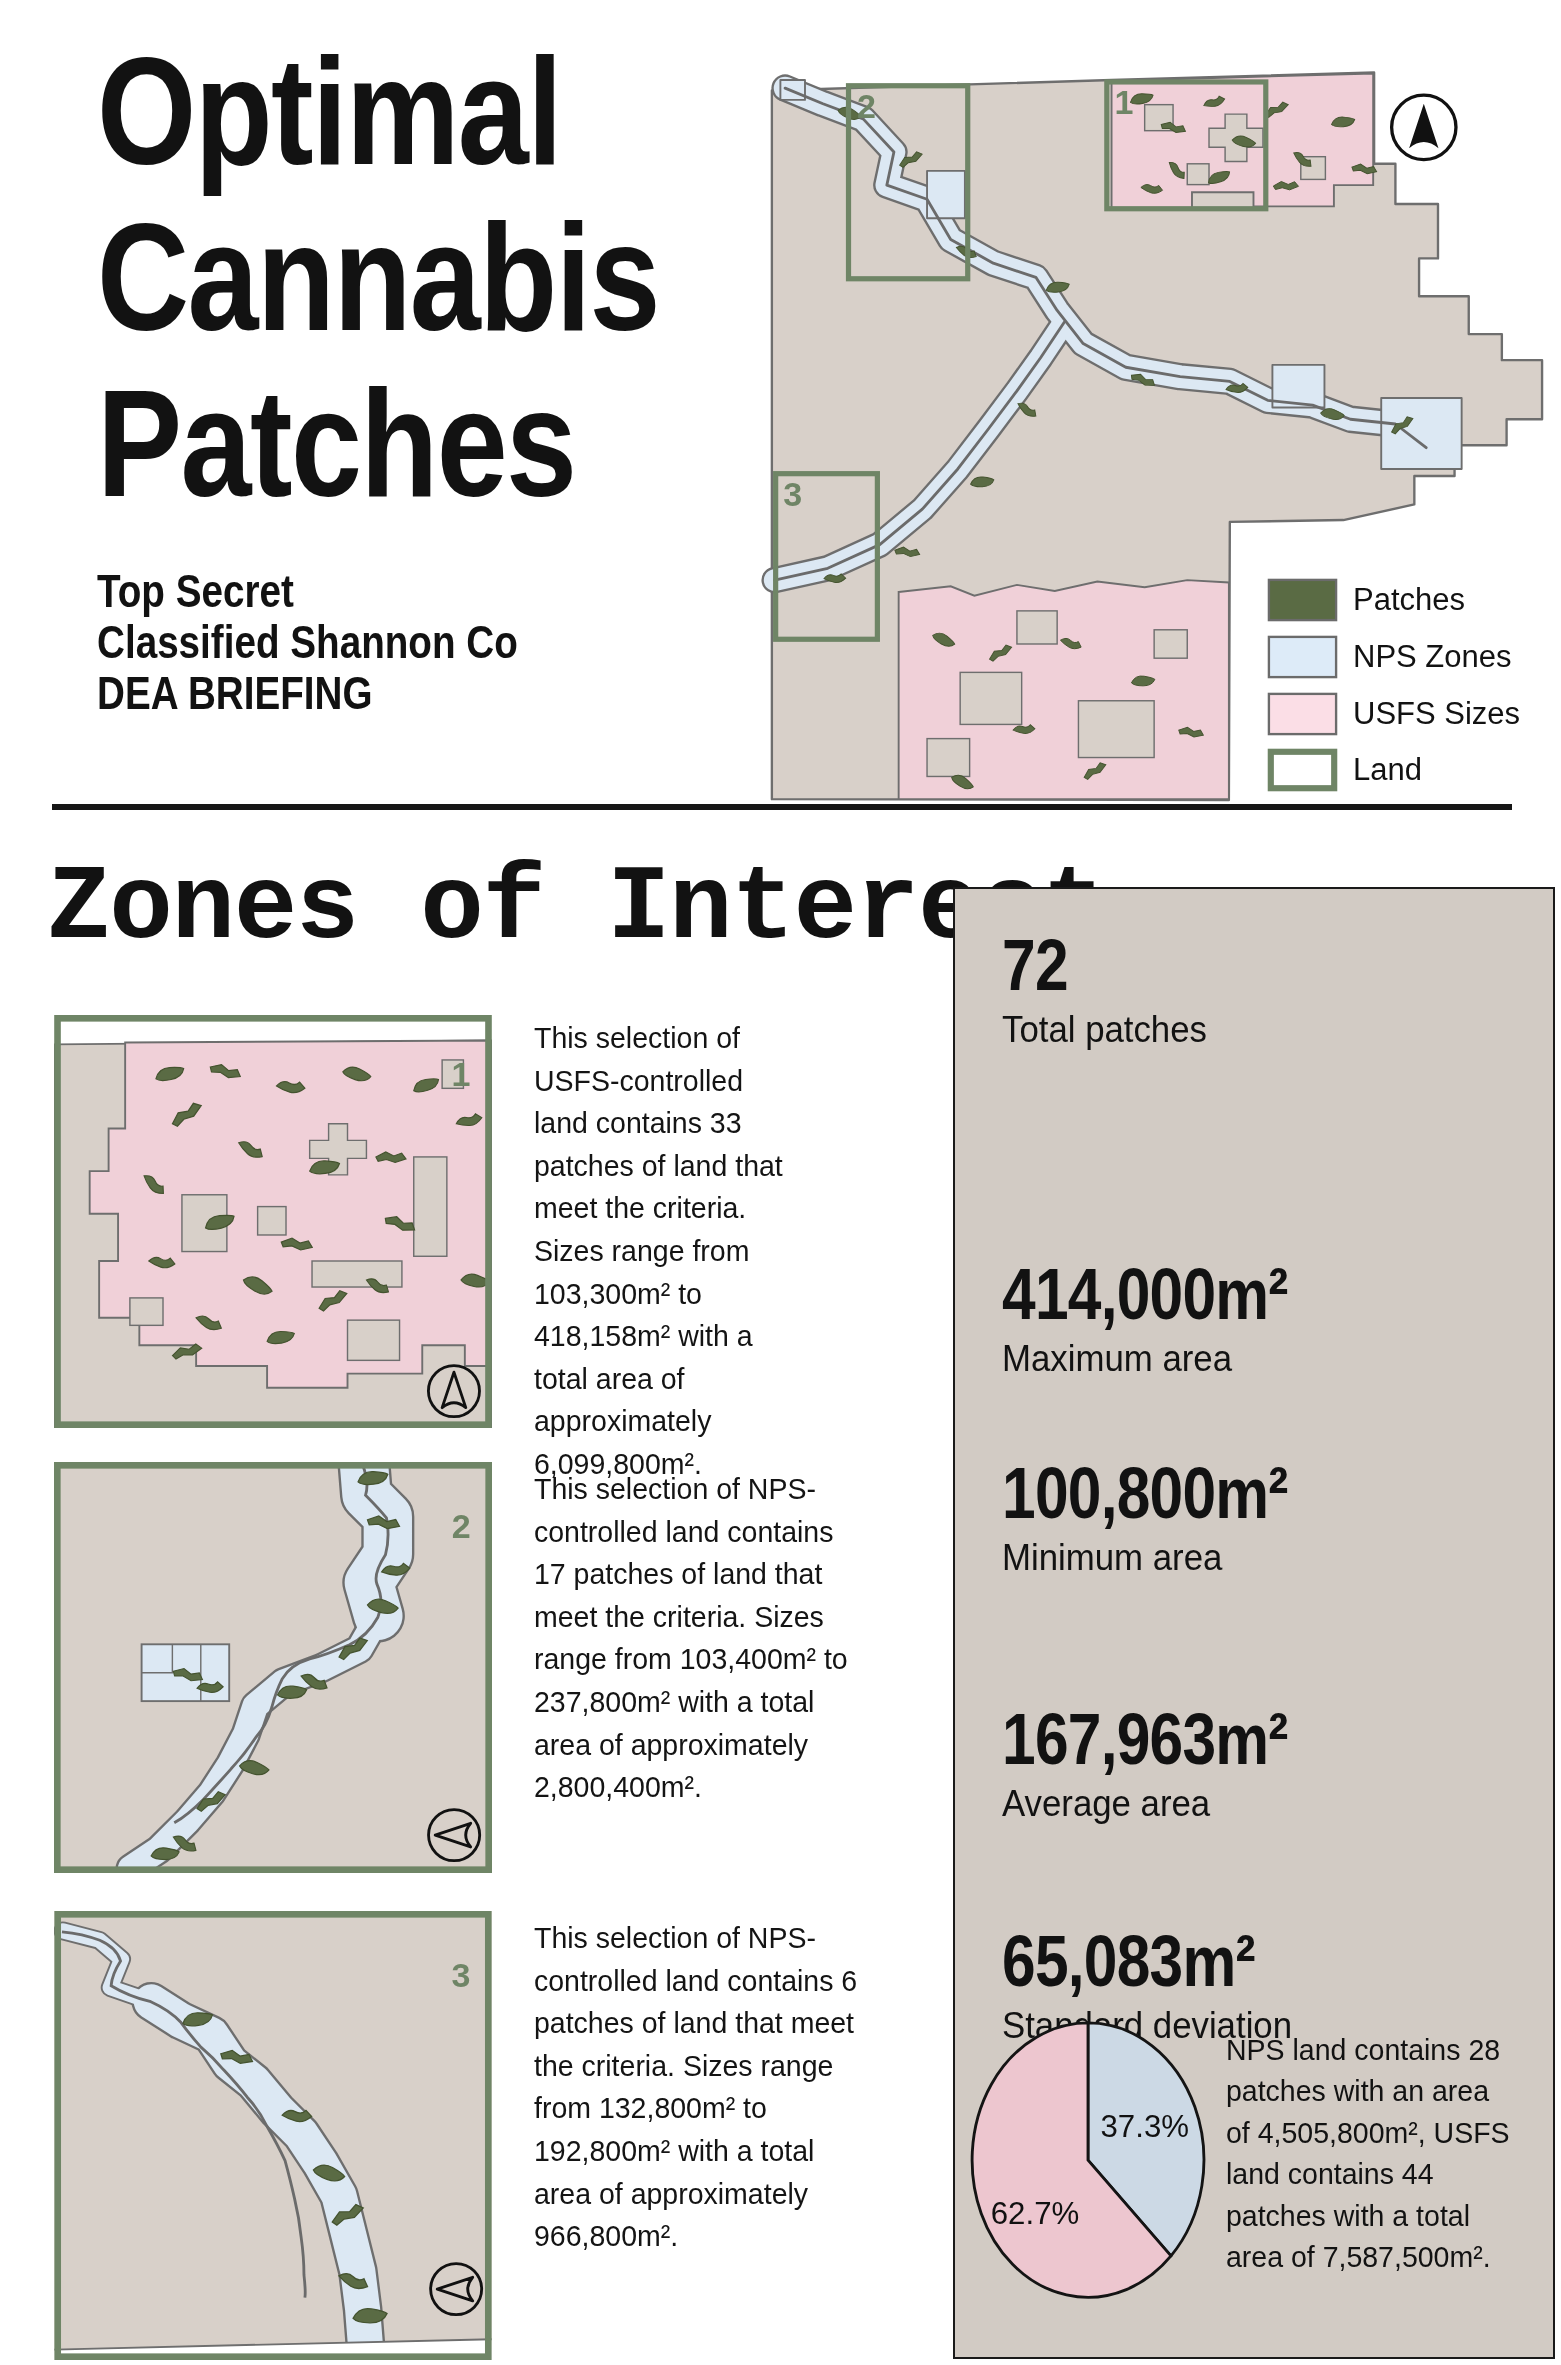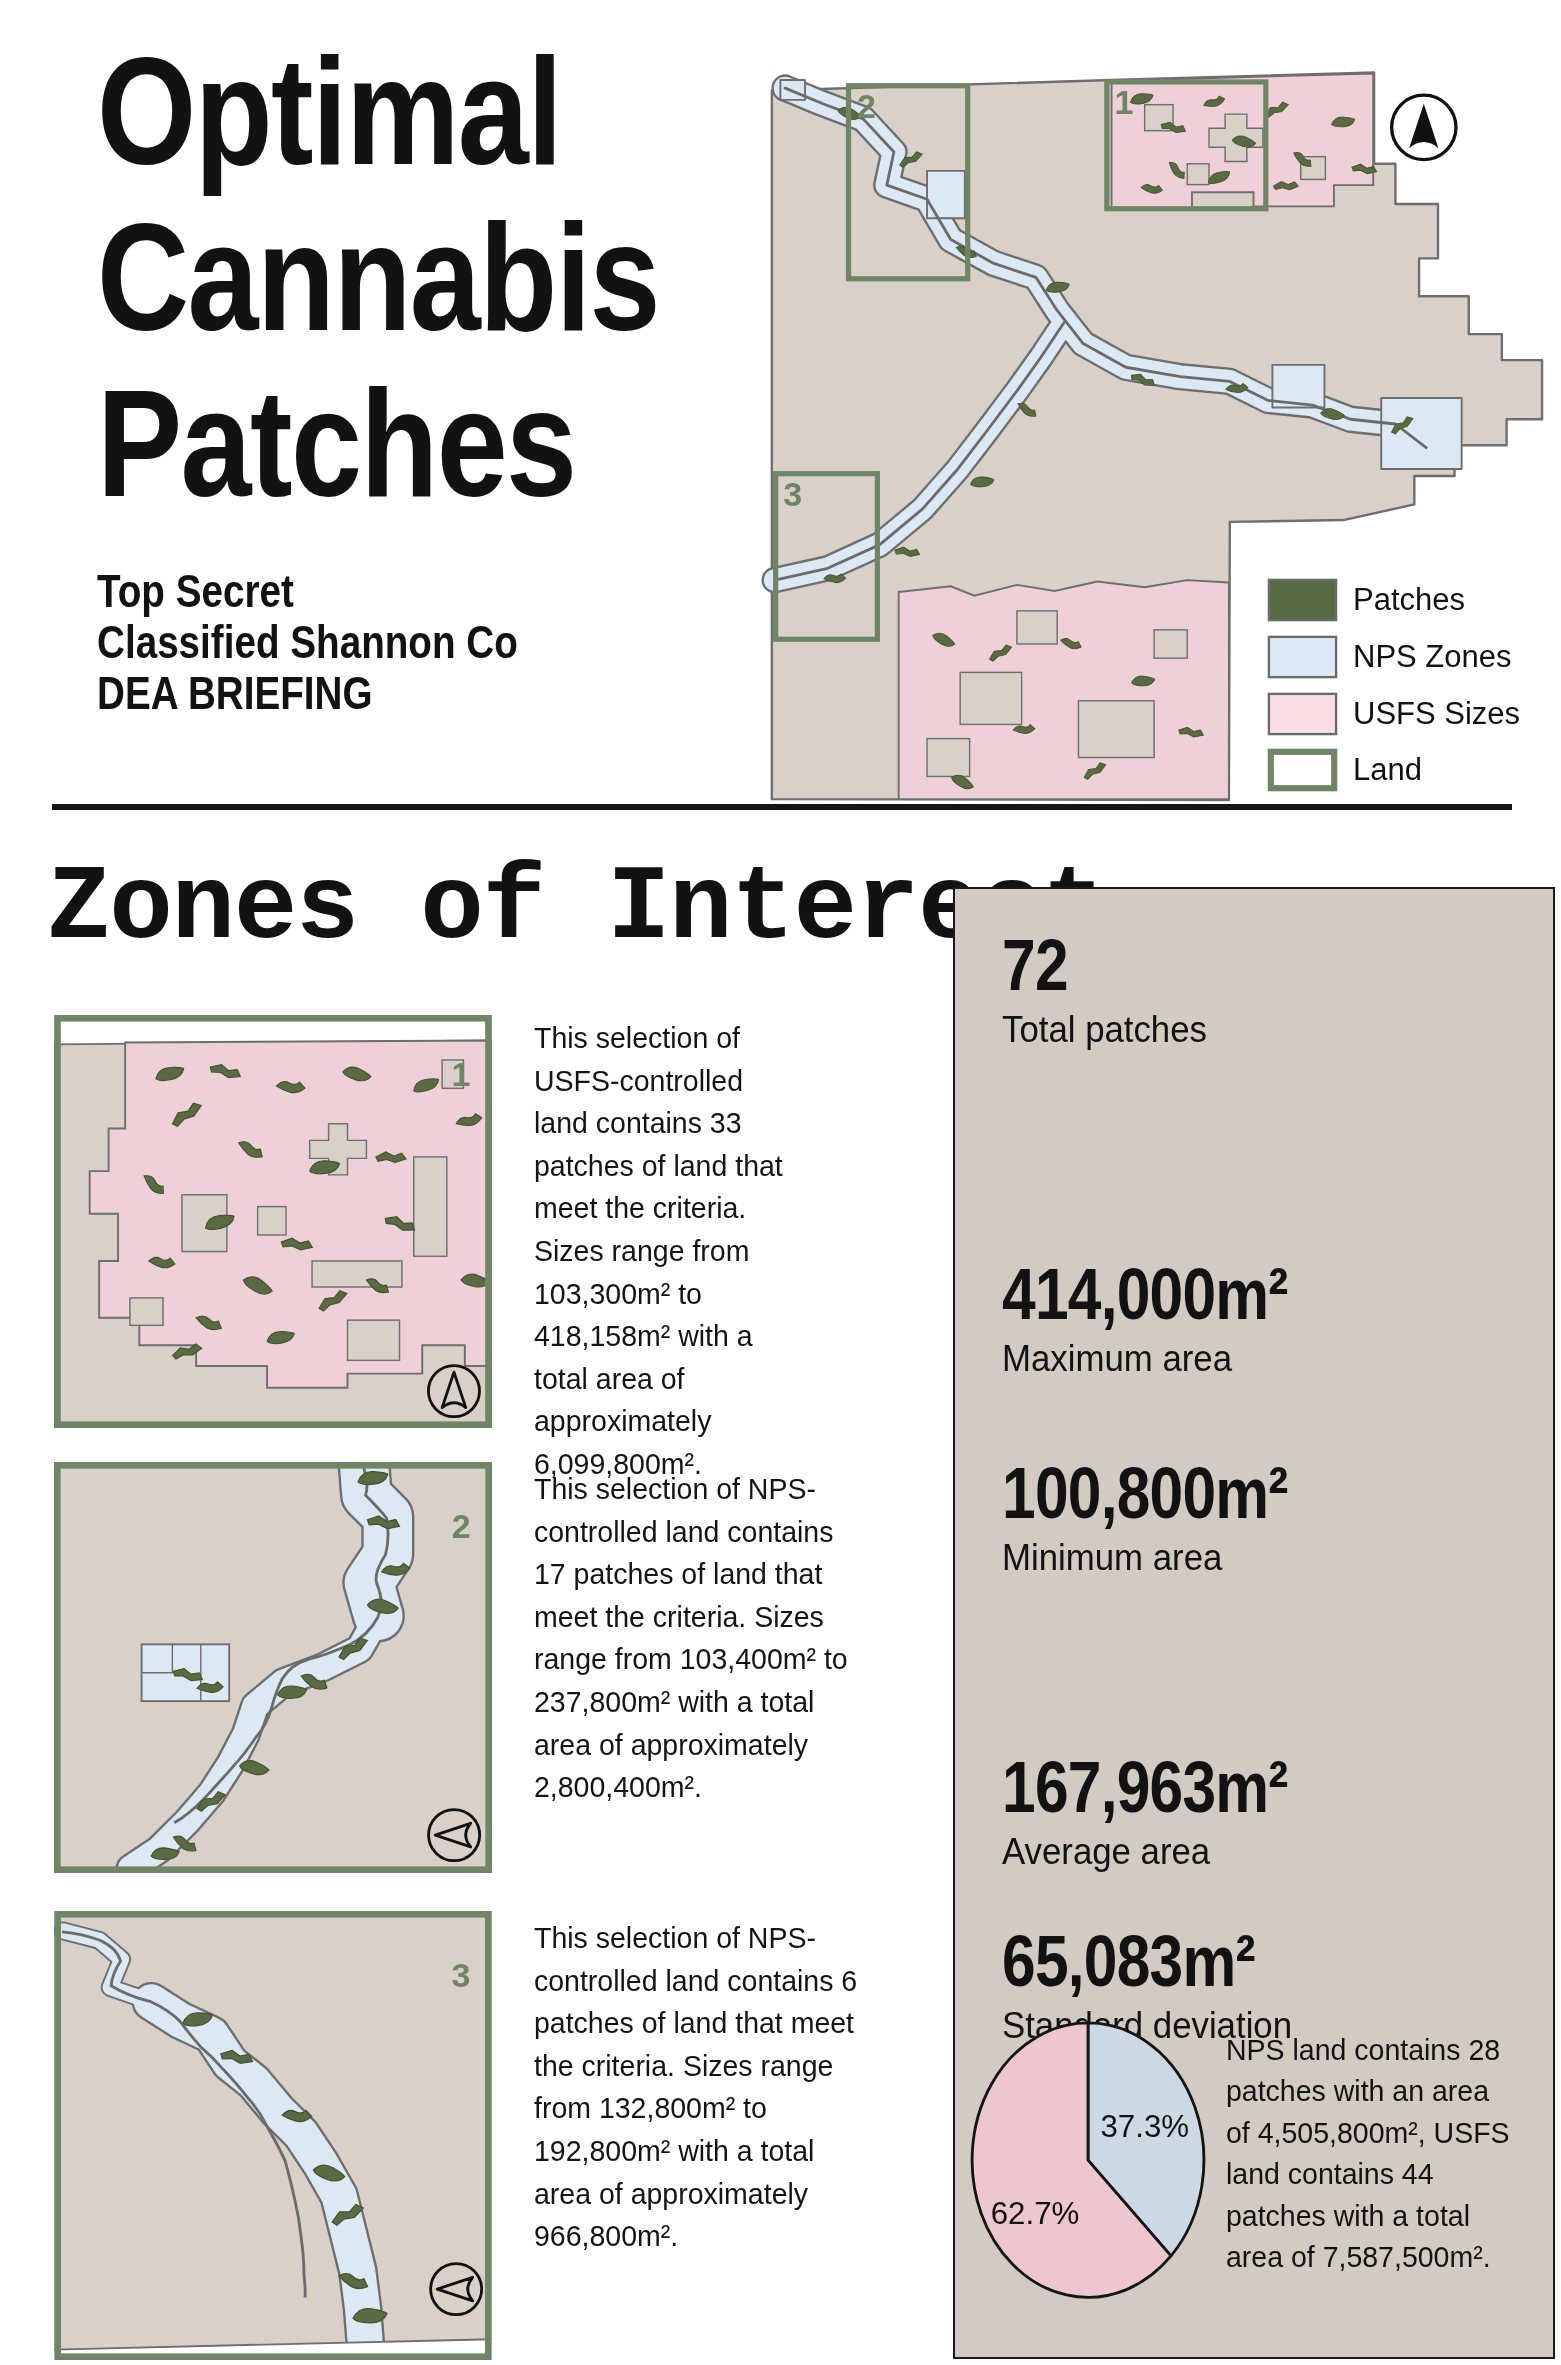--- a/index.html
+++ b/index.html
@@ -302,21 +302,21 @@
     <span class="l">Total patches</span>
   </div>
   <div class="stat" style="top:369px">
     <span class="v">414,000m²</span>
     <span class="l">Maximum area</span>
   </div>
   <div class="stat" style="top:568px">
     <span class="v">100,800m²</span>
     <span class="l">Minimum area</span>
   </div>
-  <div class="stat" style="top:862px">
+  <div class="stat" style="top:814px">
     <span class="v">167,963m²</span>
     <span class="l">Average area</span>
   </div>
   <div class="stat" style="top:1036px">
     <span class="v">65,083m²</span>
     <span class="l">Standard deviation</span>
   </div>
 </div>
 
 <svg class="abs svgtxt" style="left:965px;top:2018px" width="246" height="289" viewBox="-260 -300 520 610">

